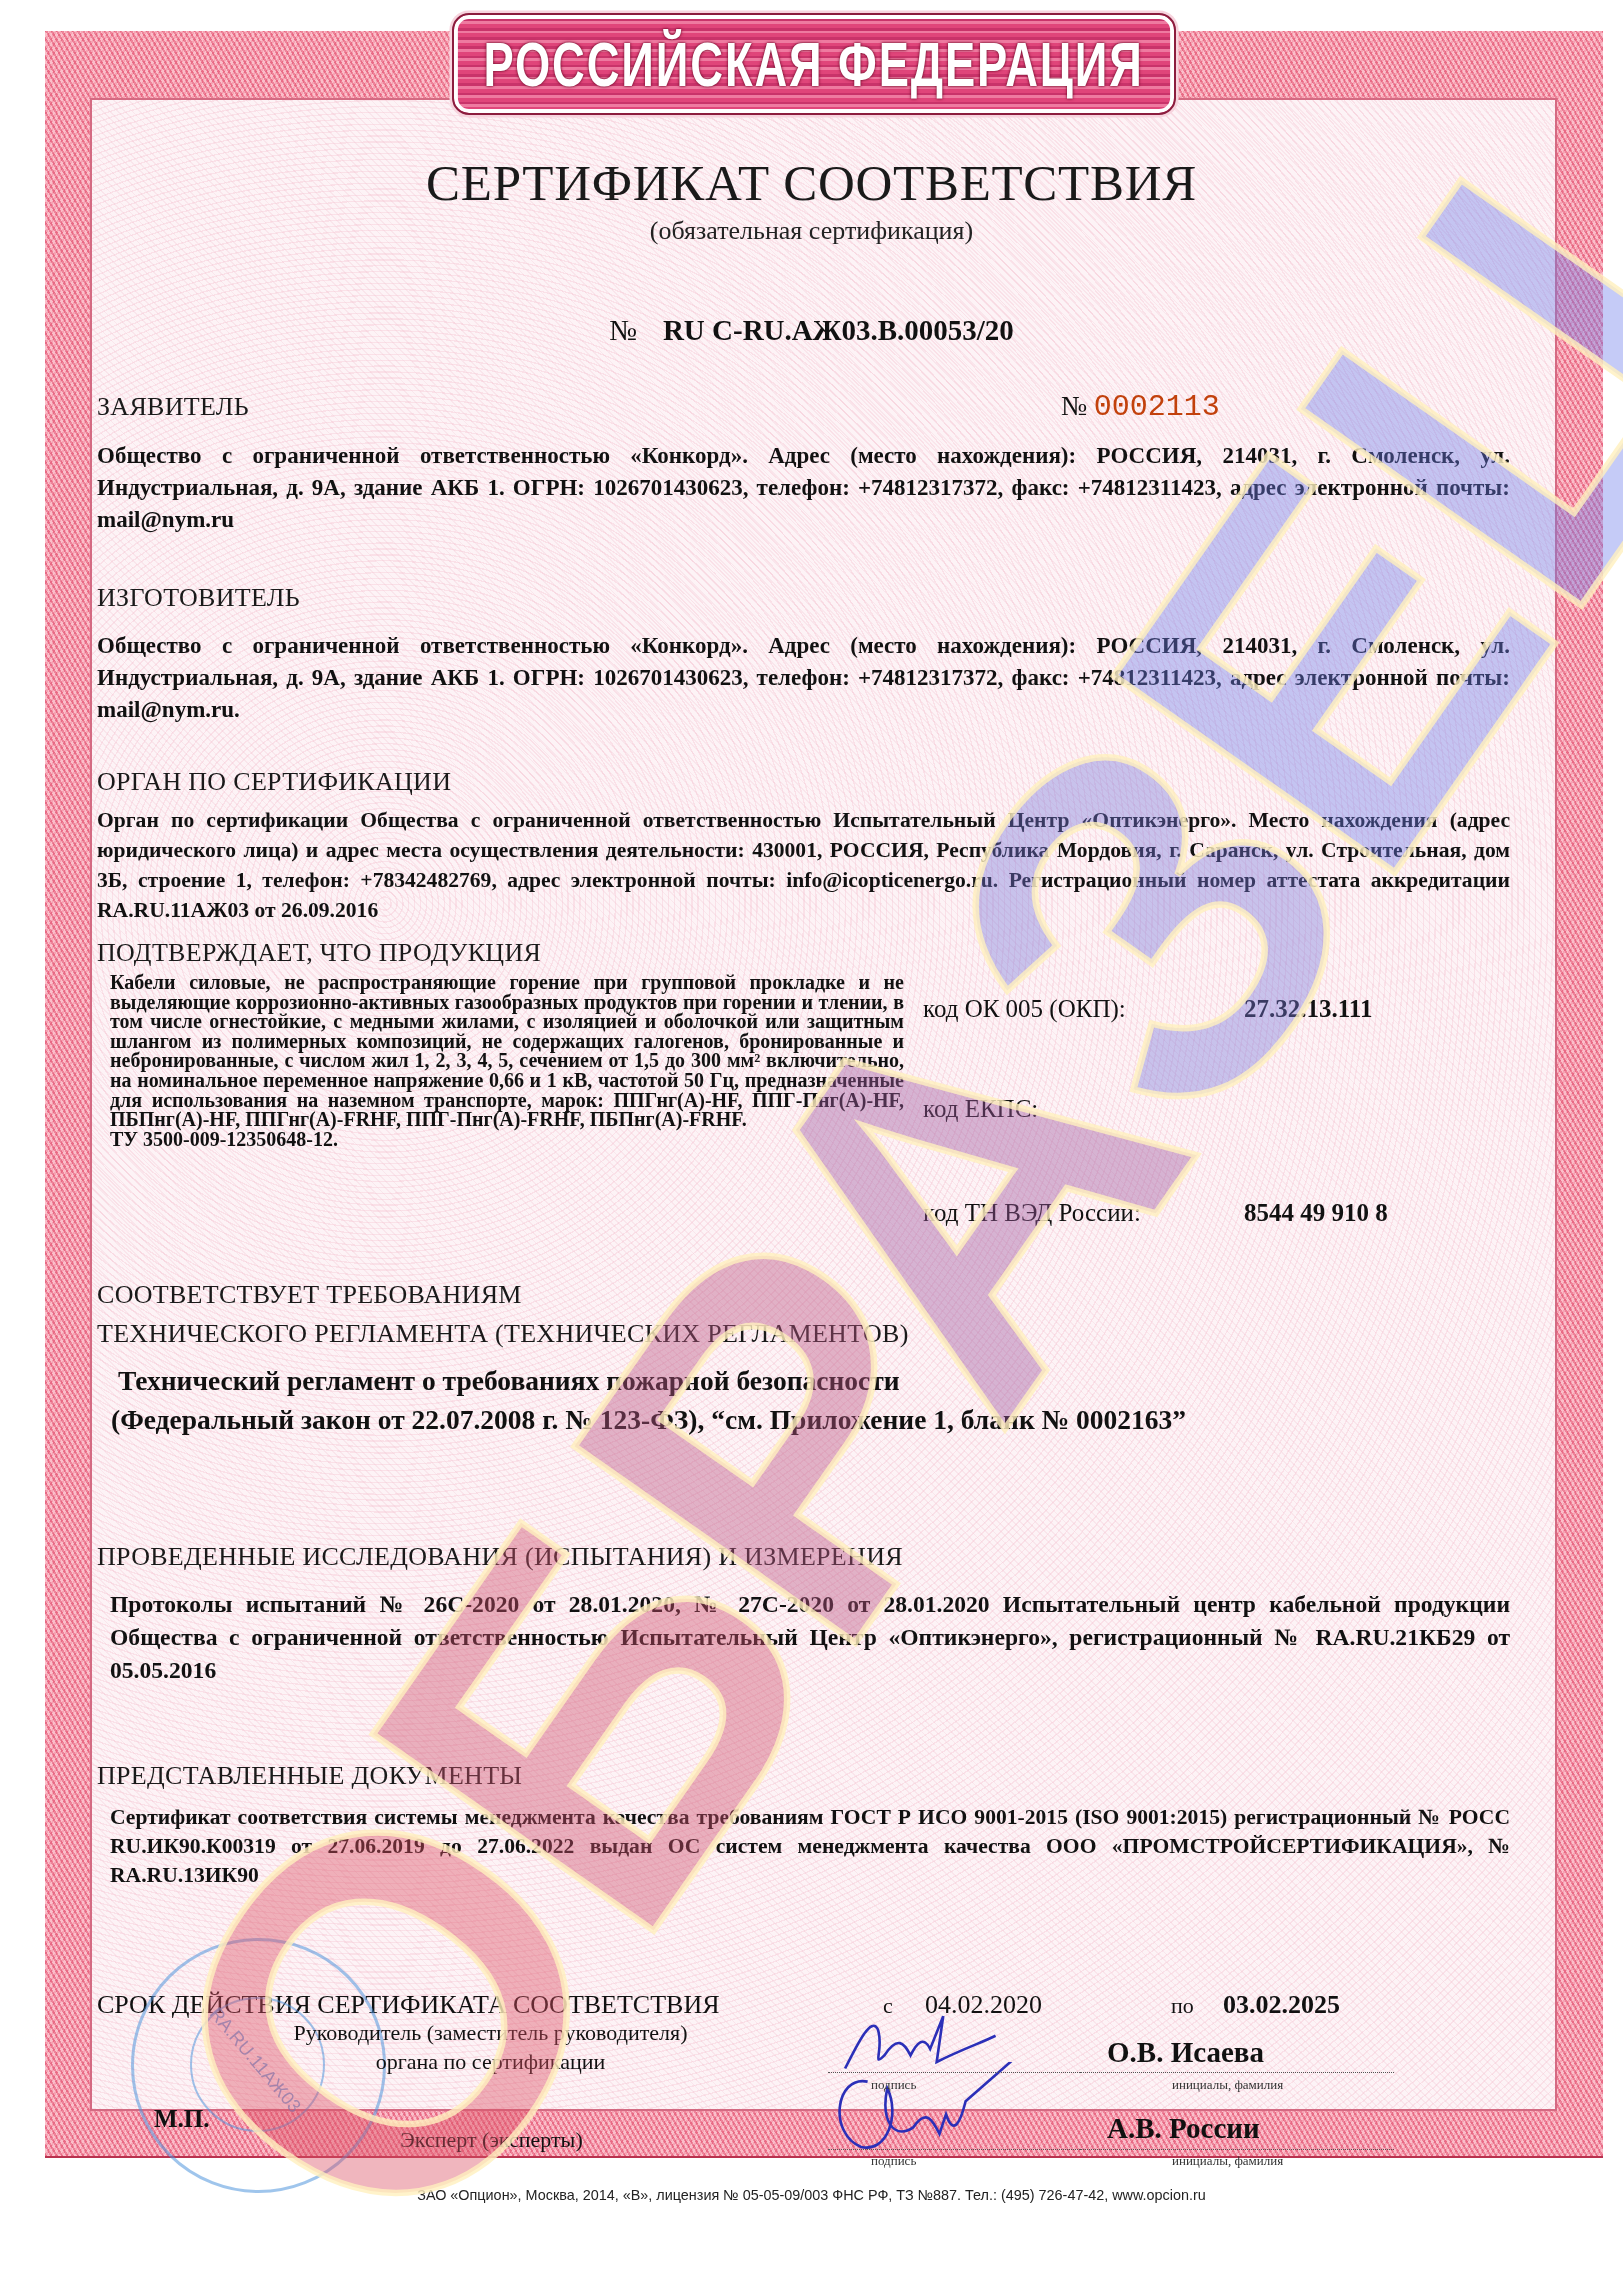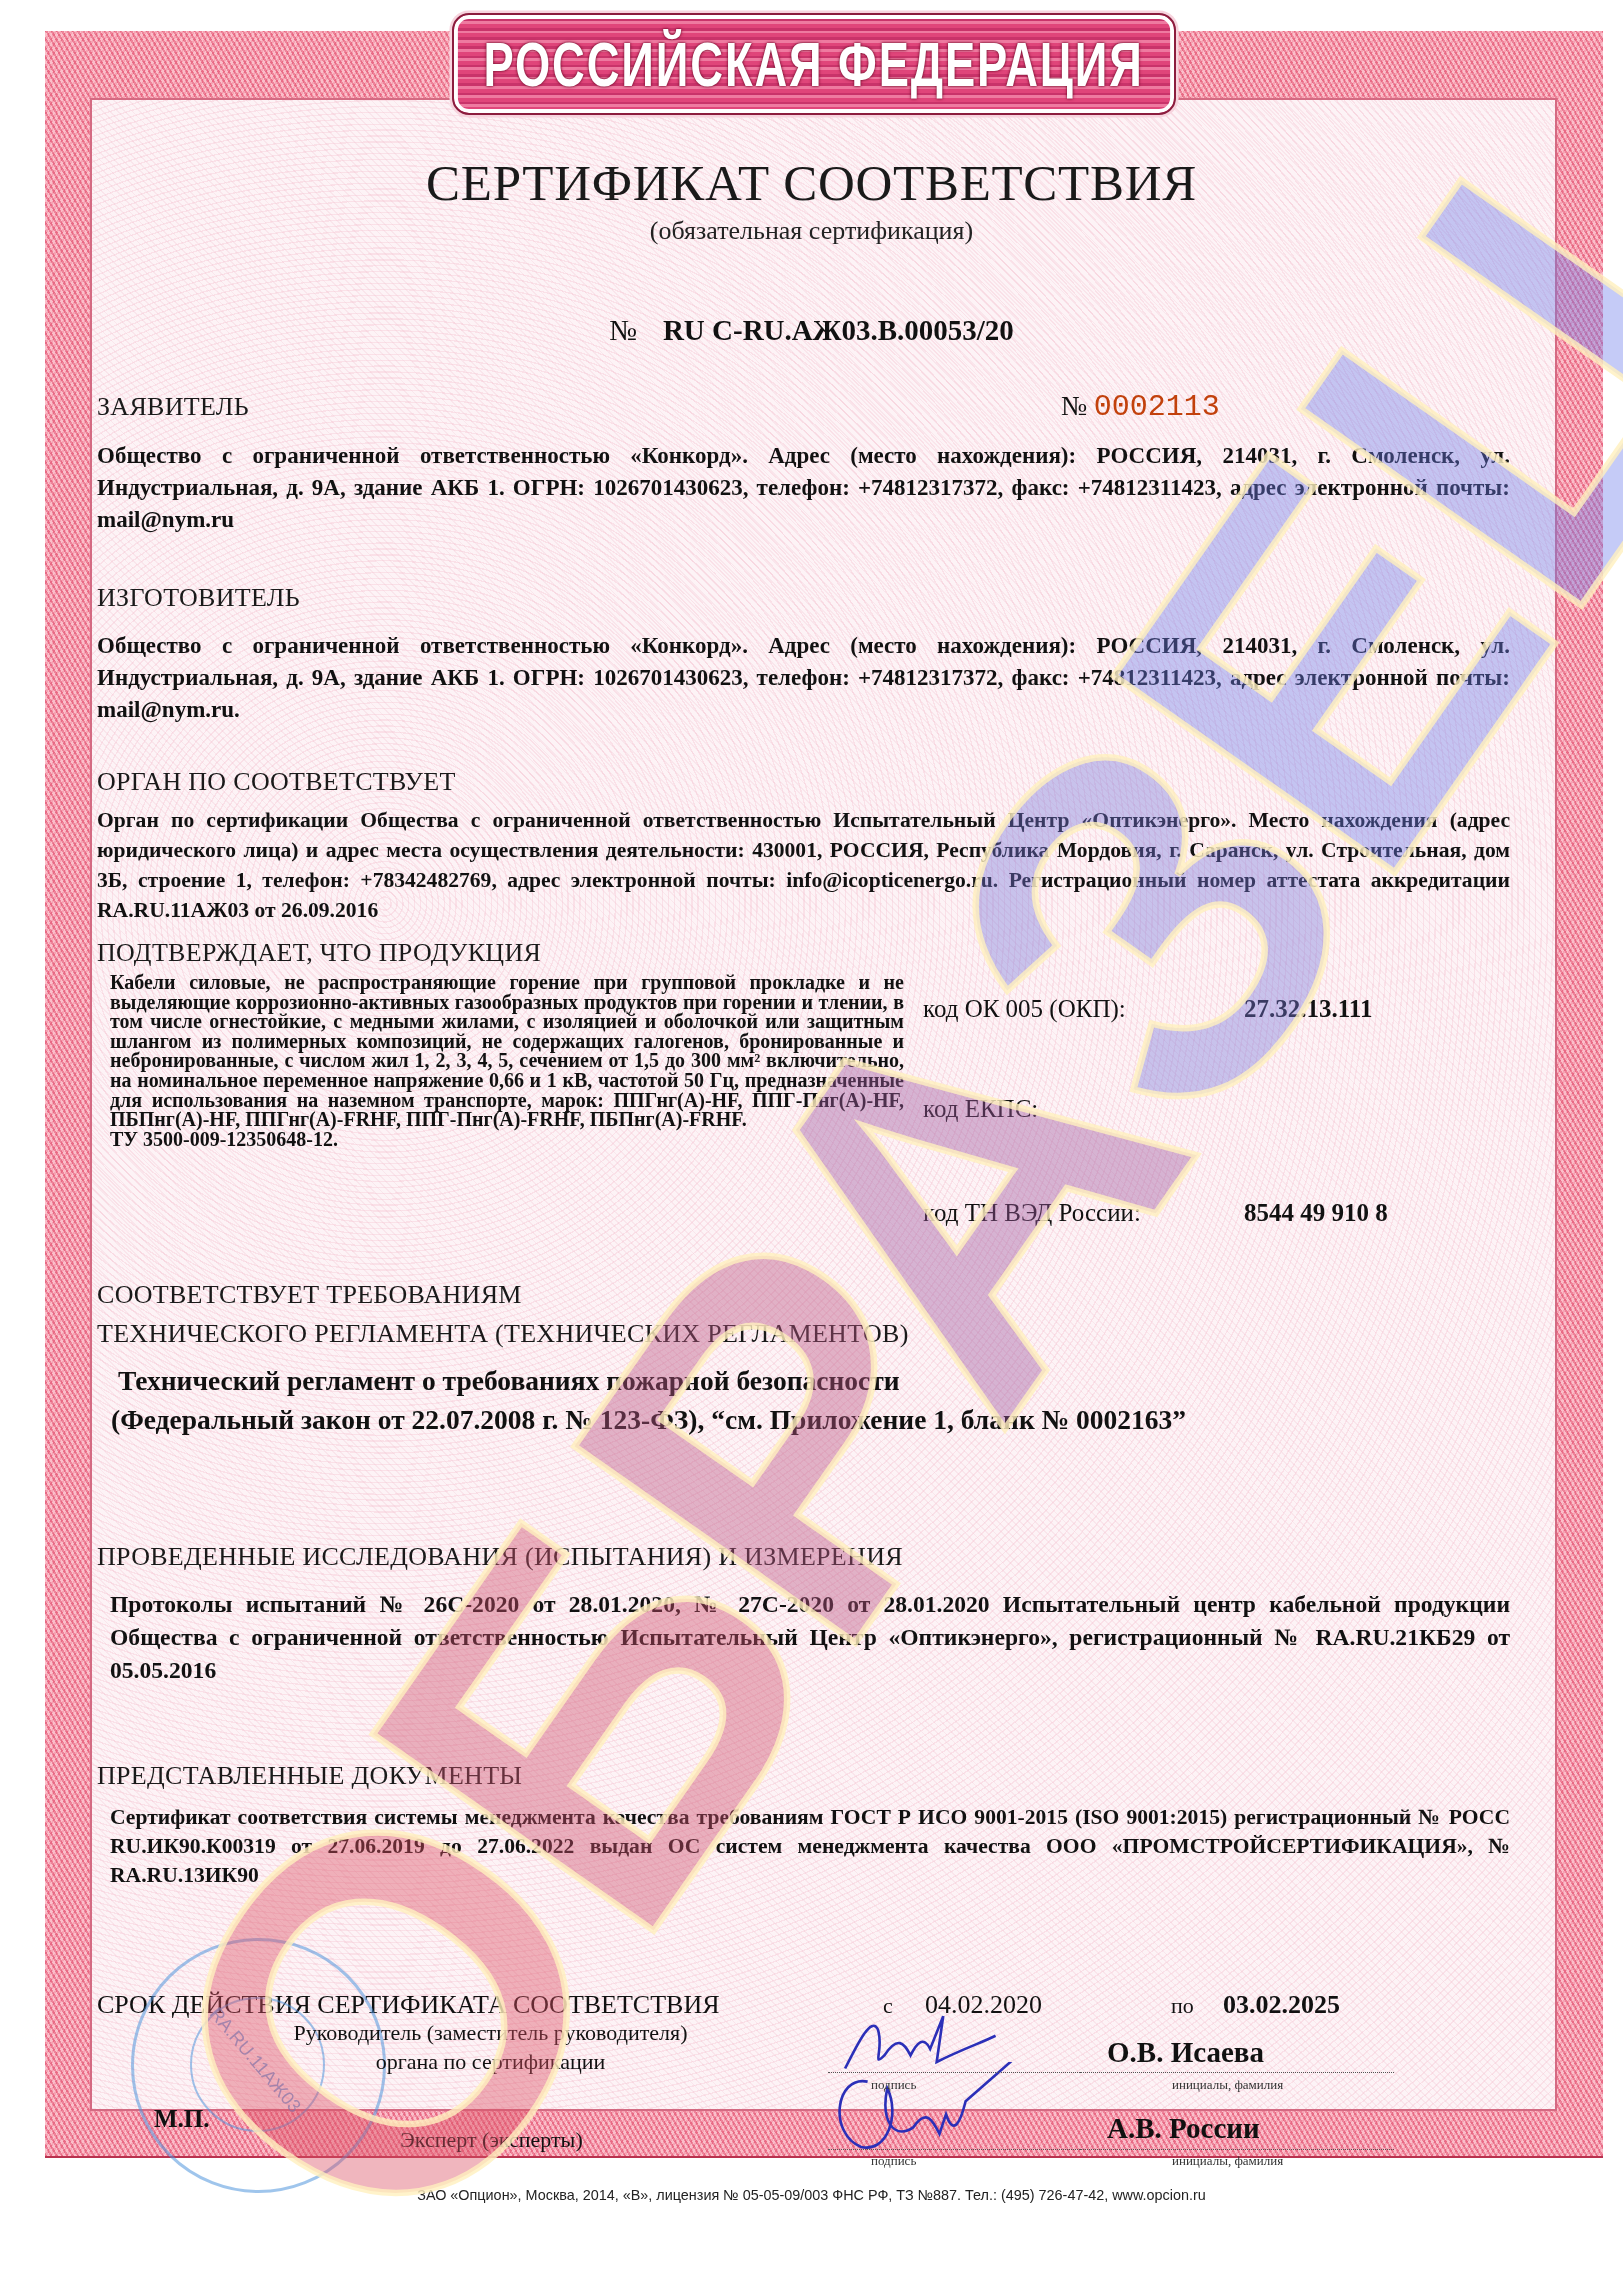--- a/index.html
+++ b/index.html
@@ -135,21 +135,21 @@
 
 <div class="section-head" style="top:392px">ЗАЯВИТЕЛЬ</div>
 <div class="blank-no">
   <span>№</span><span class="num">0002113</span>
 </div>
 <div class="para" style="top:440px">Общество с ограниченной ответственностью «Конкорд». Адрес (место нахождения): РОССИЯ, 214031, г. Смоленск, ул. Индустриальная, д. 9А, здание АКБ 1. ОГРН: 1026701430623, телефон: +74812317372, факс: +74812311423, адрес электронной почты: mail@nym.ru</div>
 
 <div class="section-head" style="top:583px">ИЗГОТОВИТЕЛЬ</div>
 <div class="para" style="top:630px">Общество с ограниченной ответственностью «Конкорд». Адрес (место нахождения): РОССИЯ, 214031, г. Смоленск, ул. Индустриальная, д. 9А, здание АКБ 1. ОГРН: 1026701430623, телефон: +74812317372, факс: +74812311423, адрес электронной почты: mail@nym.ru.</div>
 
-<div class="section-head" style="top:767px">ОРГАН ПО СООТВЕТСТВУЕТ</div>
+<div class="section-head" style="top:767px">ОРГАН ПО СЕРТИФИКАЦИИ</div>
 <div class="para" style="top:805px; font-size:21.6px; line-height:30px;">Орган по сертификации Общества с ограниченной ответственностью Испытательный Центр «Оптикэнерго». Место нахождения (адрес юридического лица) и адрес места осуществления деятельности: 430001, РОССИЯ, Республика Мордовия, г. Саранск, ул. Строительная, дом 3Б, строение 1, телефон: +78342482769, адрес электронной почты: info@icopticenergo.ru. Регистрационный номер аттестата аккредитации RA.RU.11АЖ03 от 26.09.2016</div>
 
 <div class="section-head" style="top:938px">ПОДТВЕРЖДАЕТ, ЧТО ПРОДУКЦИЯ</div>
 <div class="prod">
   <span>Кабели силовые, не распространяющие горение при групповой прокладке и не выделяющие коррозионно-активных газообразных продуктов при горении и тлении, в том числе огнестойкие, с медными жилами, с изоляцией и оболочкой или защитным шлангом из полимерных композиций, не содержащих галогенов, бронированные и небронированные, с числом жил 1, 2, 3, 4, 5, сечением от 1,5 до 300 мм² включительно, на номинальное переменное напряжение 0,66 и 1 кВ, частотой 50 Гц, предназначенные для использования на наземном транспорте, марок: ППГнг(А)-HF, ППГ-Пнг(А)-HF, ПБПнг(А)-HF, ППГнг(А)-FRHF, ППГ-Пнг(А)-FRHF, ПБПнг(А)-FRHF.</span>
   <span class="plain" style="font-weight:bold">ТУ 3500-009-12350648-12.</span>
 </div>
 <div class="code-row" style="top:995px">
   <span class="lbl">код ОК 005 (ОКП):</span>
   <span class="val">27.32.13.111</span>

